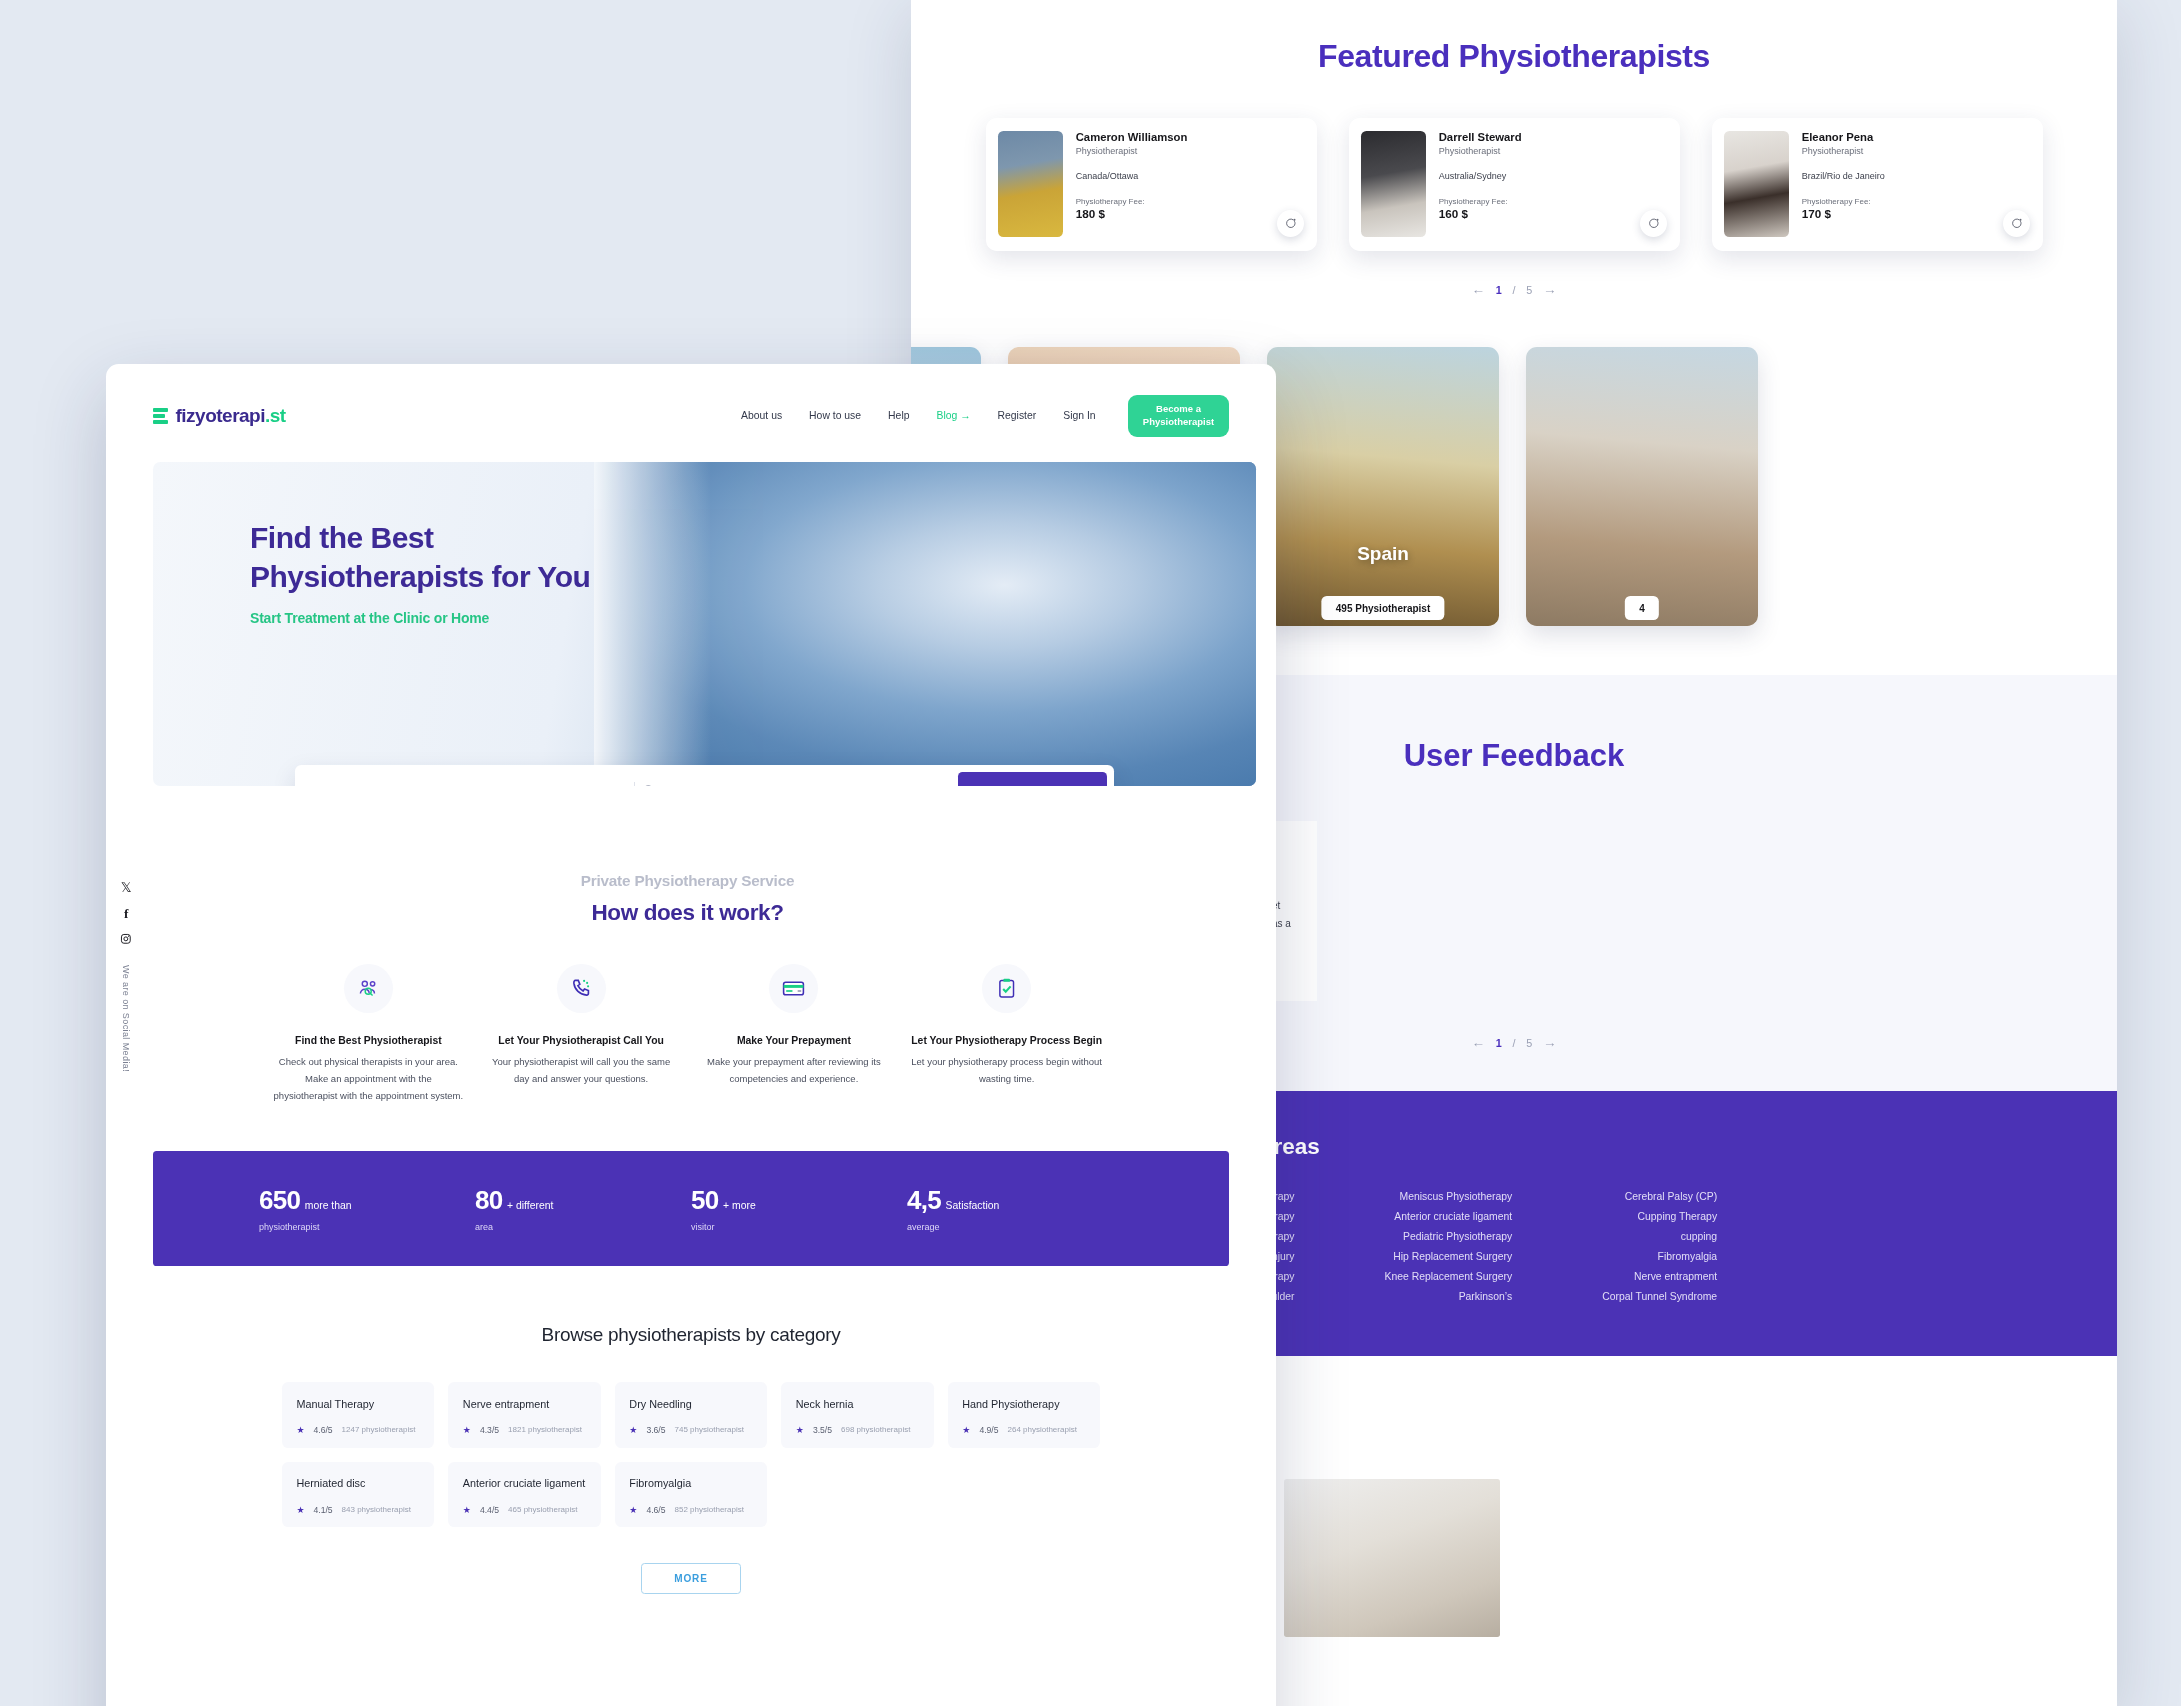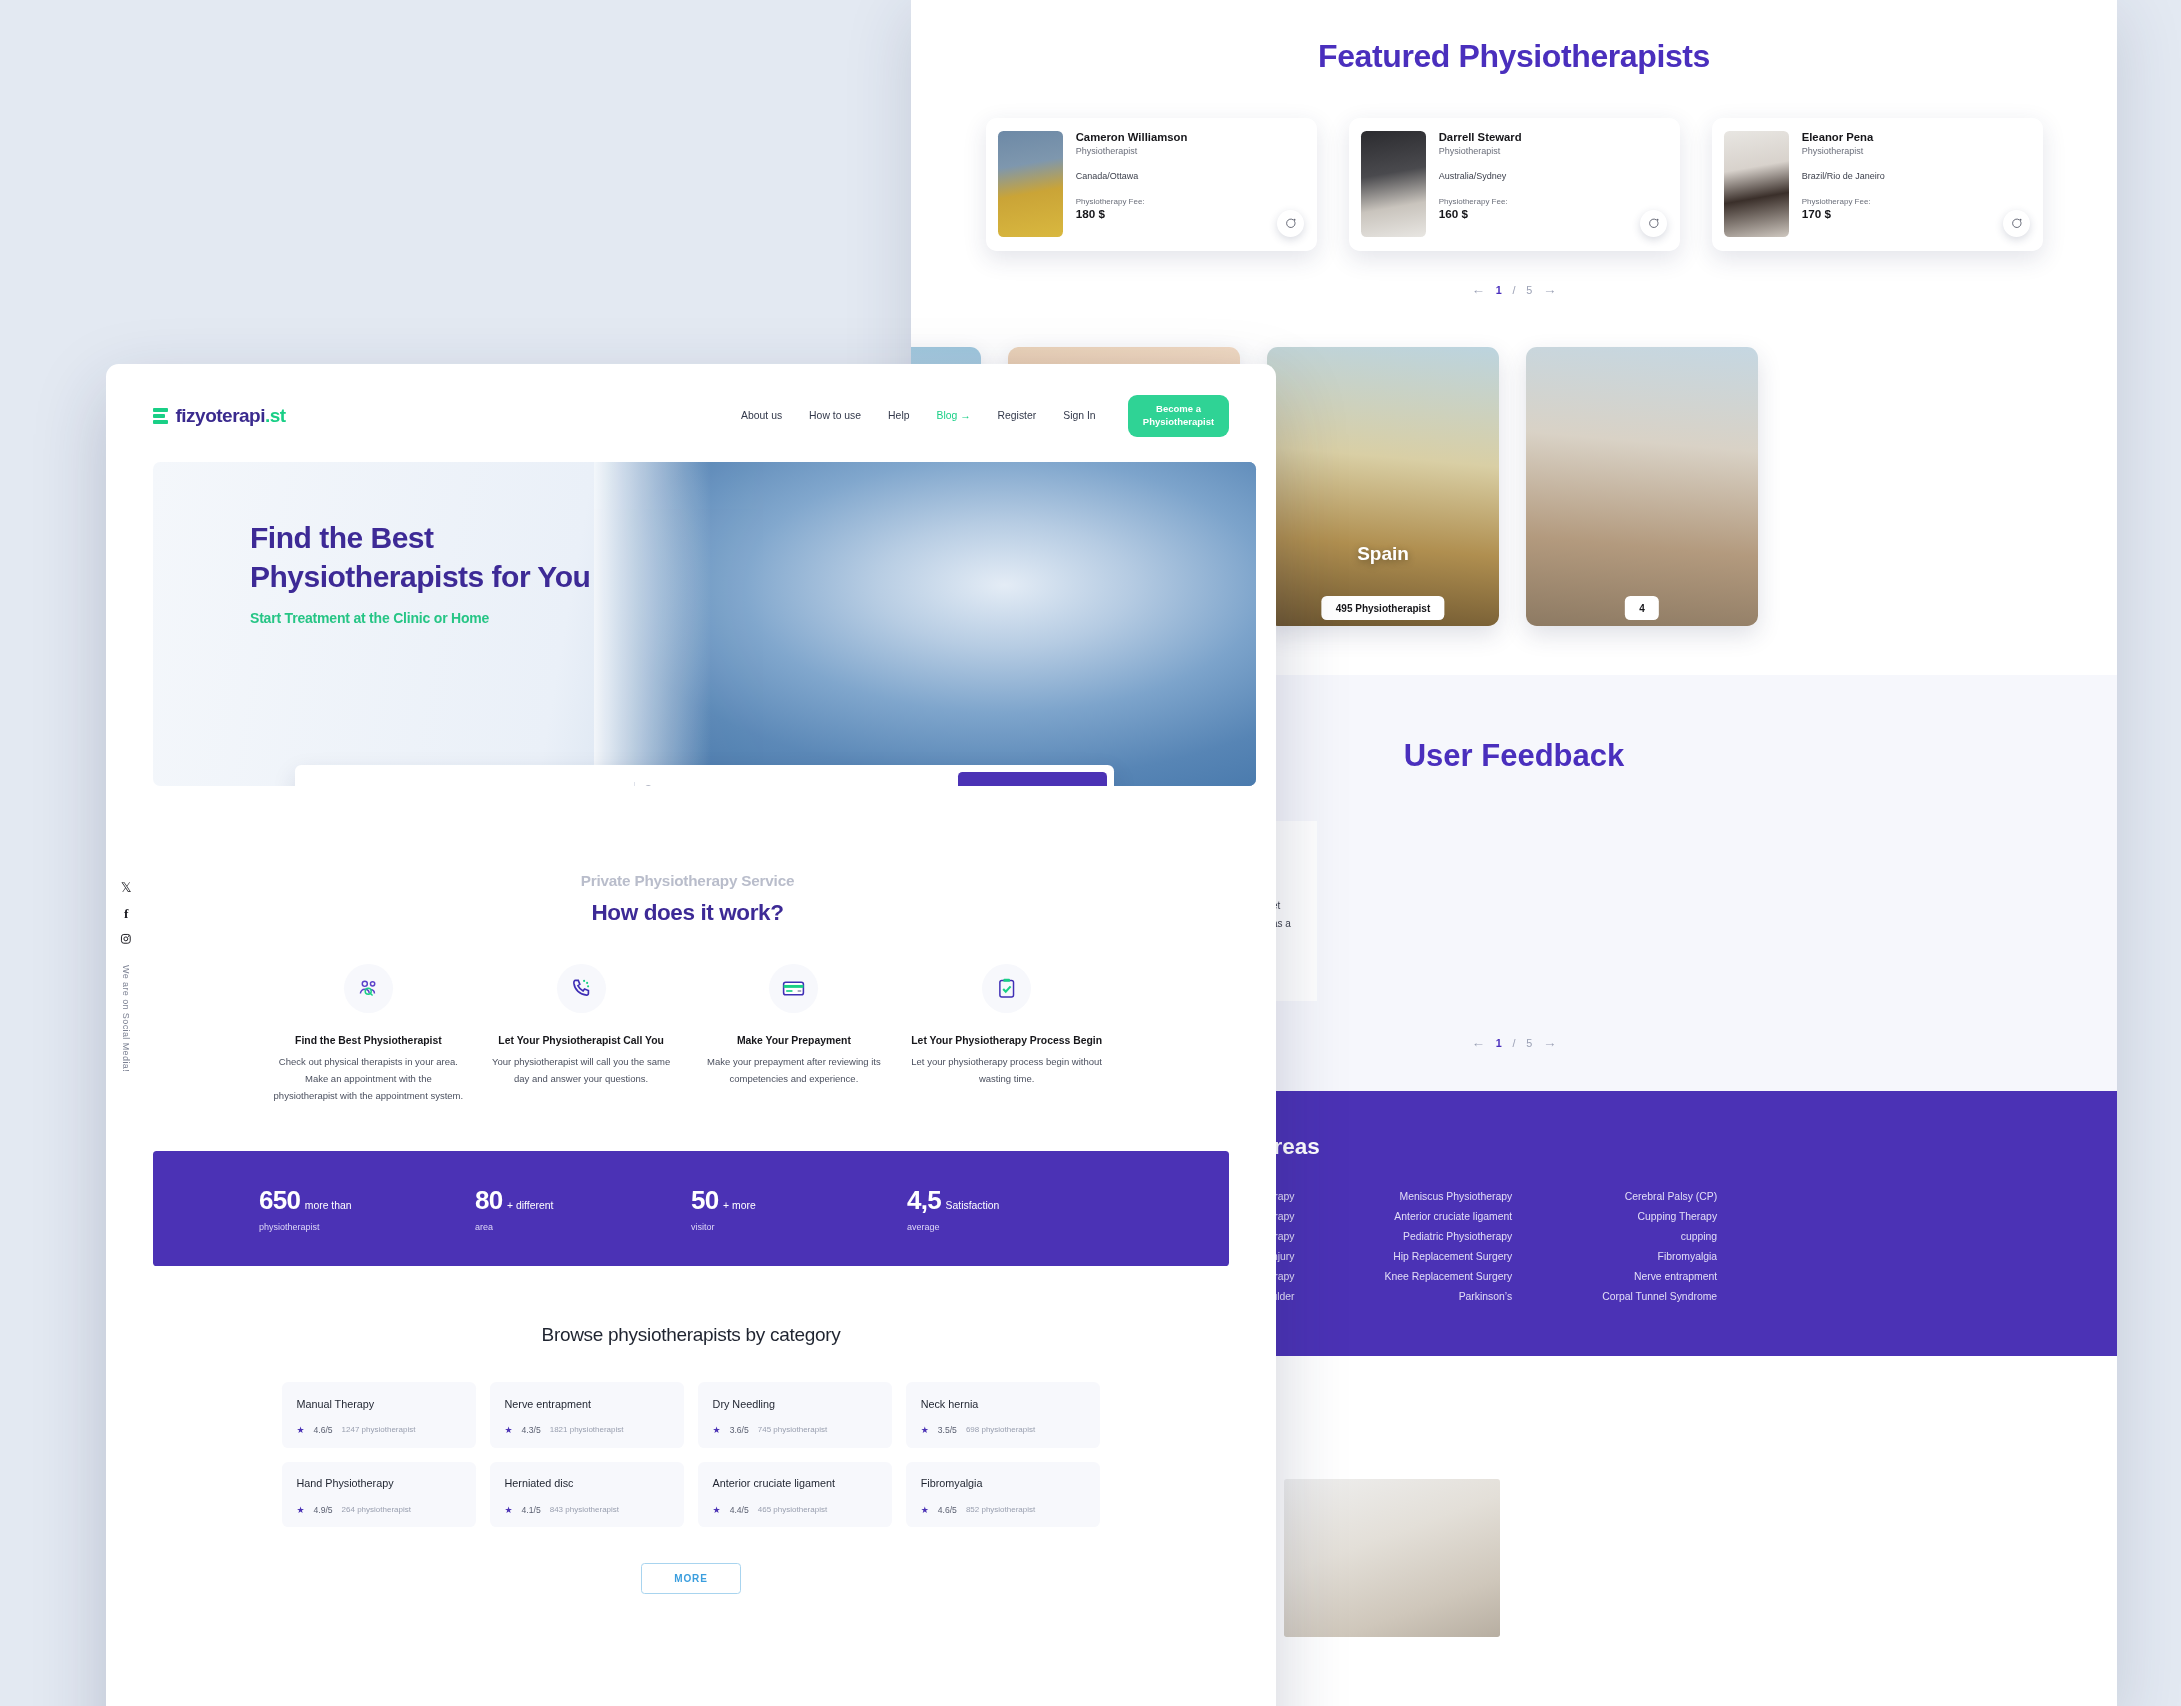--- a/index.html
+++ b/index.html
@@ -239,21 +239,21 @@
     padding: 0 106px;
   }
   .stat { flex: 1; }
   .stat-top { display: flex; align-items: baseline; gap: 4.5px; }
   .stat-num { font-size: 26px; font-weight: bold; color: #fff; letter-spacing: -0.7px; }
   .stat-unit { font-size: 10.4px; color: #fff; }
   .stat-sub { font-size: 9px; color: #ded8f8; margin-top: 6.3px; }
 
   .cat-title { text-align: center; font-size: 19px; color: #1f2430; margin-top: 58px; letter-spacing: -0.3px; }
   .cat-grid {
-    display: grid; grid-template-columns: repeat(4, 1fr);
+    display: grid; grid-template-columns: repeat(5, 1fr);
     gap: 14.4px; padding: 36px 176px 0 176px;
   }
   .cat-card {
     background: #f7f8fc; border-radius: 6.3px;
     padding: 14.4px 14.4px 12.6px 14.4px; min-height: 65px;
     display: flex; flex-direction: column; justify-content: space-between;
   }
   .cat-name { font-size: 10.8px; color: #1f2430; line-height: 1.45; }
   .cat-meta { display: flex; align-items: center; gap: 9px; margin-top: 12.6px; }
   .cat-star { color: #4b32b5; font-size: 9px; }

